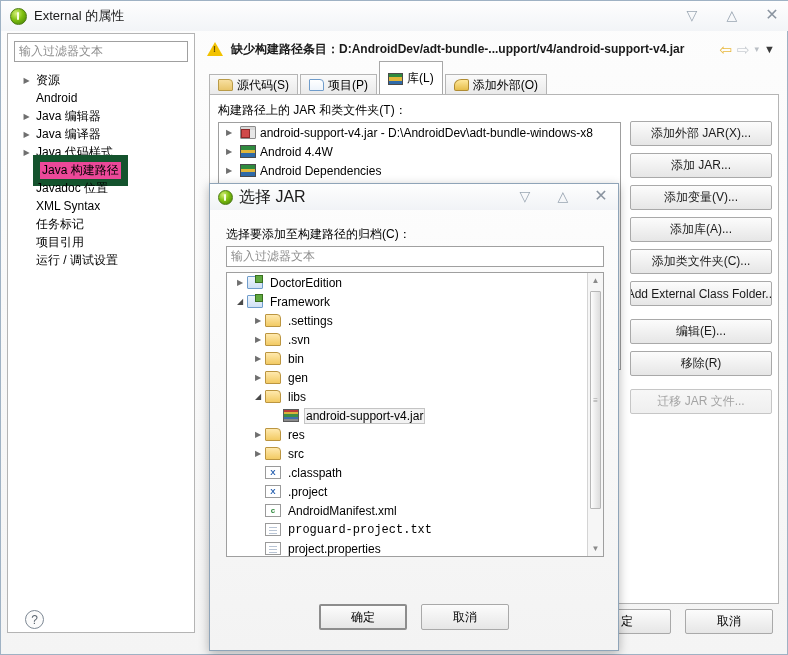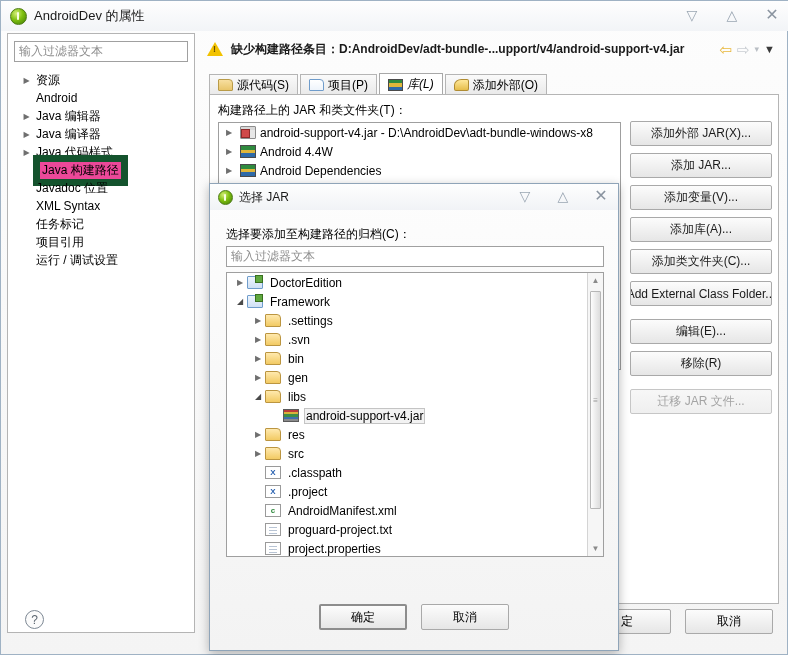--- a/index.html
+++ b/index.html
@@ -110,21 +110,21 @@
     position: absolute; left: 10px; top: 40px; width: 570px; height: 22px;
     display: flex; align-items: flex-end;
   }
   .tab {
     height: 21px; display: flex; align-items: center; gap: 4px;
     padding: 0 8px; font-size: 12px;
     border: 1px solid #b5b5b5; border-bottom: none;
     background: linear-gradient(#fafafa, #e9e9e9);
     margin-right: 2px; white-space: nowrap;
   }
-  .tab.active { background: #ffffff; height: 22px; border-color: #a8a8a8; font-style: italic; }
+  .tab.active { background: #ffffff; height: 34px; border-color: #a8a8a8; }
   .tabico { width: 15px; height: 12px; flex: 0 0 15px; position: relative; }
   .ico-src { background: linear-gradient(#f7dfa0,#e8c56a); border: 1px solid #b99b48; border-radius: 1px 4px 1px 1px; }
   .ico-prj { background: linear-gradient(#ffffff,#eef4fb); border: 1px solid #6f9ccb; border-radius: 1px 4px 1px 1px; }
   .ico-lib {
     background: linear-gradient(to bottom, #2f8a3e 0 33%, #e0b63a 33% 66%, #2f6aa8 66% 100%);
     border: 1px solid #4a4a4a;
   }
   .ico-ord { background: linear-gradient(#ffe89a,#e6bd4a); border: 1px solid #b08c32; border-radius: 50% 2px 2px 2px; }
 
   .tabcontent {
@@ -191,21 +191,21 @@
   .dlg-title-icon {
     width: 15px; height: 15px; margin-left: 8px; margin-right: 6px;
     border-radius: 50%;
     background: radial-gradient(circle at 35% 30%, #d4ee7a 0%, #7fc010 45%, #3f7a05 100%);
     border: 1px solid #4b7a12; position: relative;
   }
   .dlg-title-icon::after {
     content: ""; position: absolute; left: 5px; top: 3px;
     width: 2px; height: 7px; background: #f8ffe0; border-radius: 1px;
   }
-  .dlg-title-text { font-size: 12px; color: #1a1a1a; }
+  .dlg-title-text { font-size: 16px; color: #1a1a1a; }
   .dlg-ctrls { position: absolute; right: 6px; top: 1px; display: flex; align-items: center; gap: 16px; }
 
   .dlg-label { position: absolute; left: 16px; top: 42px; font-size: 12px; }
   .dlg-filter {
     position: absolute; left: 16px; top: 62px; width: 378px; height: 21px;
     border: 1px solid #a0a0a0; background: #ffffff;
     display: flex; align-items: center; padding-left: 4px;
     font-size: 12px; color: #8d8d8d;
   }
   .dlg-tree {
@@ -284,21 +284,21 @@
 </style>
 </head>
 <body>
 
 <div id="root">
 
   <div class="win">
 
     <div class="win-titlebar">
       <div class="win-title-icon"></div>
-      <div class="win-title-text">AndroidDev 的属性</div>
+      <div class="win-title-text">External 的属性</div>
       <div class="win-ctrls">
         <div class="wctl">▽</div>
         <div class="wctl">△</div>
         <div class="wctl close">✕</div>
       </div>
     </div>
 
     <div class="sidebar">
       <div class="filter-box">输入过滤器文本</div>
       <div class="tree" id="sidebar-tree">
@@ -497,21 +497,21 @@
           <div class="frow" style="padding-left: 24px;">
             <span class="arrow"></span>
             <span class="fico xfile">X</span>
             <span class="flabel">.project</span>
           </div>
           <div class="frow" style="padding-left: 24px;">
             <span class="arrow"></span>
             <span class="fico cfile">c</span>
             <span class="flabel">AndroidManifest.xml</span>
           </div>
-          <div class="frow" style="padding-left: 24px;">
+          <div class="frow" style="padding-left: 24px; font-family: Liberation Mono, monospace;">
             <span class="arrow"></span>
             <span class="fico txtfile"></span>
             <span class="flabel">proguard-project.txt</span>
           </div>
           <div class="frow" style="padding-left: 24px;">
             <span class="arrow"></span>
             <span class="fico txtfile"></span>
             <span class="flabel">project.properties</span>
           </div>
         </div>

